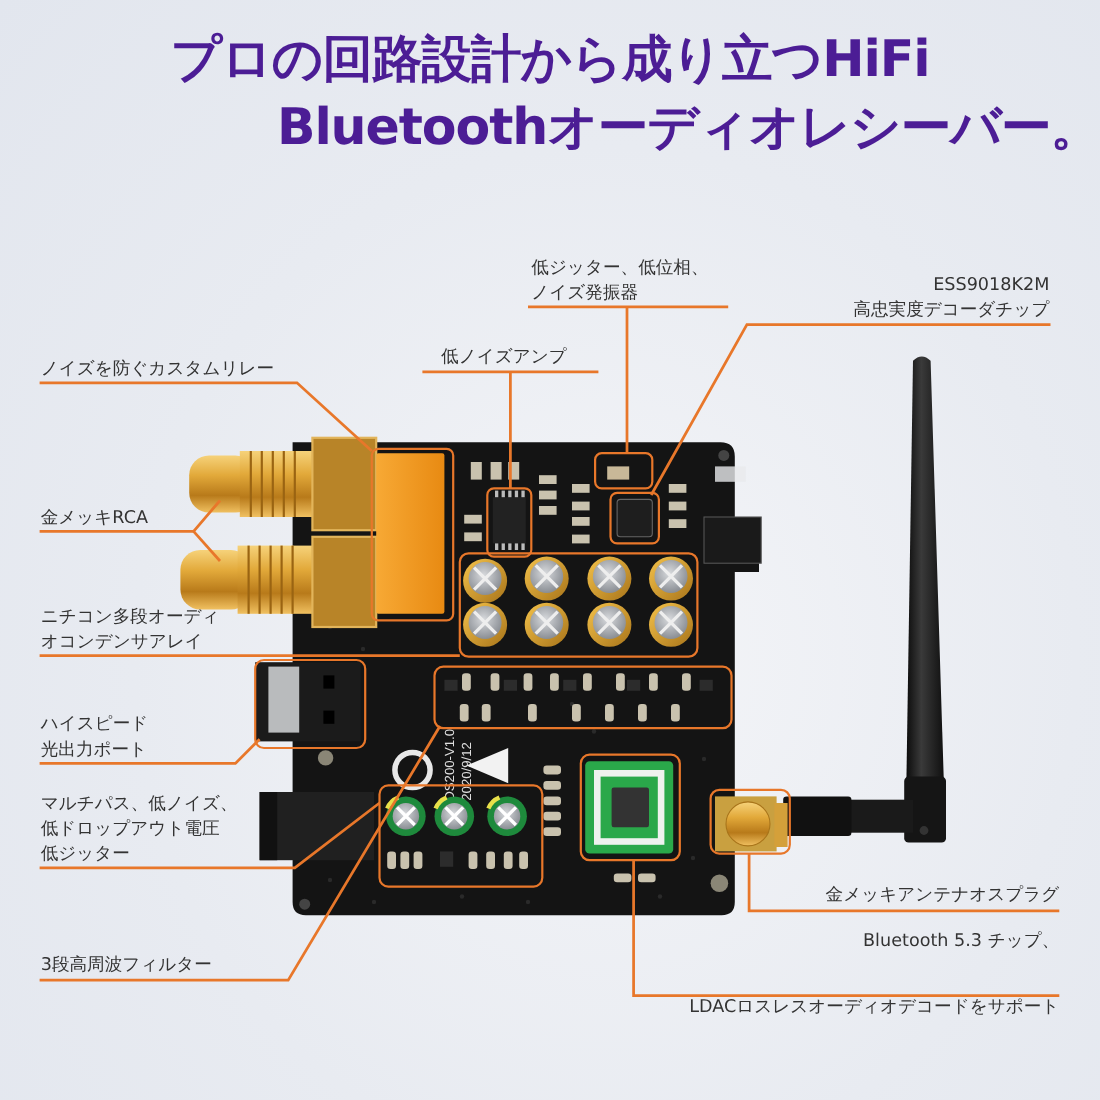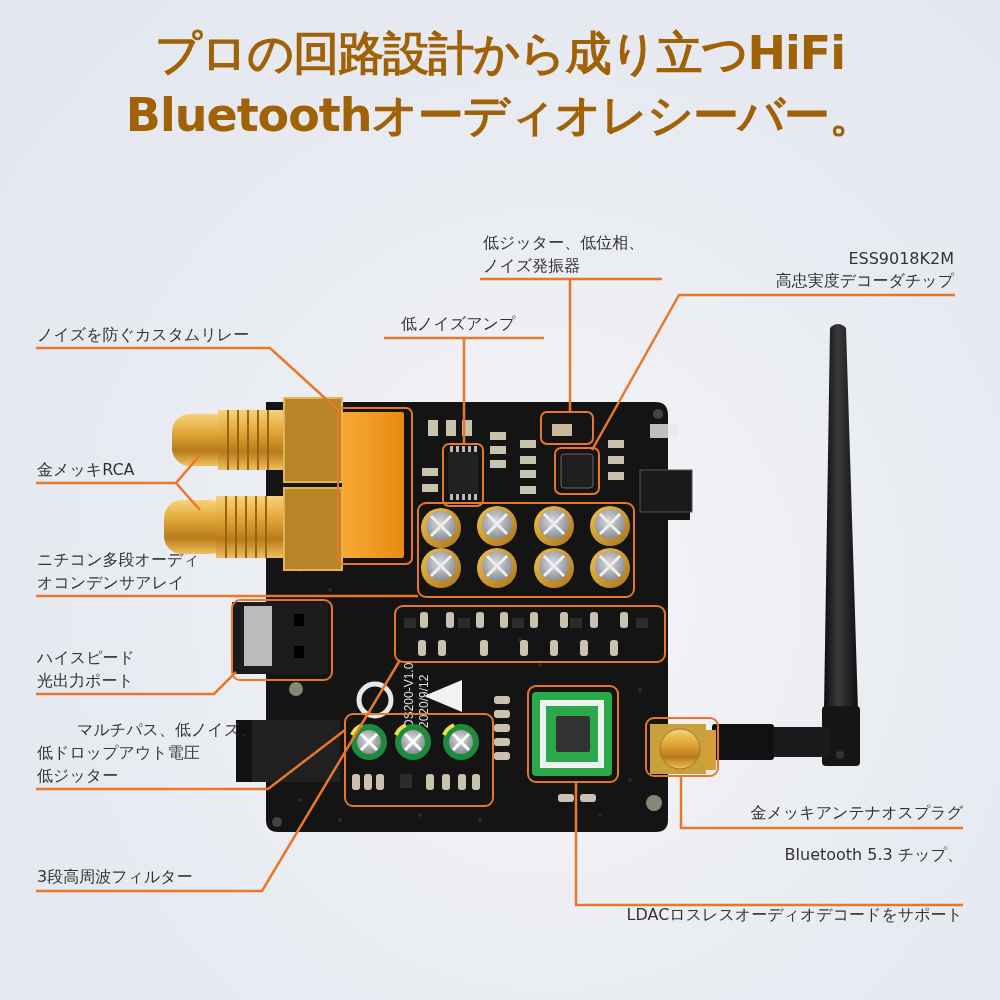--- a/index.html
+++ b/index.html
@@ -4,25 +4,25 @@
 <style>
   html, body { margin:0; padding:0; }
   body {
     width:1000px; height:1000px; overflow:hidden; position:relative;
     background: radial-gradient(ellipse at 55% 60%, #f4f5f8 0%, #e8ebf1 55%, #e2e6ee 100%);
     font-family: "DejaVu Sans", "Liberation Sans", sans-serif;
     color:#2a2a2a;
   }
   .headline {
     position:absolute; left:0; width:1000px; text-align:center;
-    color:#a16207; font-weight:bold; font-size:46px; line-height:62px;
+    color:#4c1d95; font-weight:bold; font-size:46px; line-height:62px;
     letter-spacing:-1px;
   }
   .headline.l1 { top:22px; }
-  .headline.l2 { top:84px; }
+  .headline.l2 { top:84px;text-align:right; }
   .label {
     position:absolute; font-size:16px; line-height:22px; color:#333;
     white-space:nowrap;
   }
   .label.right { text-align:right; }
   svg.art { position:absolute; left:0; top:0; }
 </style>
 </head>
 <body>
 
@@ -330,21 +330,21 @@
     <polyline points="963,905 576,905 576,782"></polyline>
   </g>
 </svg>
 
 <div class="label" style="left:37px; top:324px;text-align:center;">ノイズを防ぐカスタムリレー</div>
 <div class="label" style="left:37px; top:459px;">金メッキRCA</div>
 <div class="label" style="left:37px; top:549px;">ニチコン多段オーディ</div>
 <div class="label" style="left:37px; top:572px;">オコンデンサアレイ</div>
 <div class="label" style="left:37px; top:647px;">ハイスピード</div>
 <div class="label" style="left:37px; top:670px;text-align:center;">光出力ポート</div>
-<div class="label" style="left:37px; top:719px;margin-left:40px;">マルチパス、低ノイズ、</div>
+<div class="label" style="left:37px; top:719px;">マルチパス、低ノイズ、</div>
 <div class="label" style="left:37px; top:742px;">低ドロップアウト電圧</div>
 <div class="label" style="left:37px; top:765px;">低ジッター</div>
 <div class="label" style="left:37px; top:866px;">3段高周波フィルター</div>
 
 <div class="label" style="left:401px; top:313px;text-align:center;">低ノイズアンプ</div>
 <div class="label" style="left:483px; top:232px;">低ジッター、低位相、</div>
 <div class="label" style="left:483px; top:255px;">ノイズ発振器</div>
 
 <div class="label right" style="right:46px; top:248px;">ESS9018K2M</div>
 <div class="label right" style="right:46px; top:270px;">高忠実度デコーダチップ</div>

